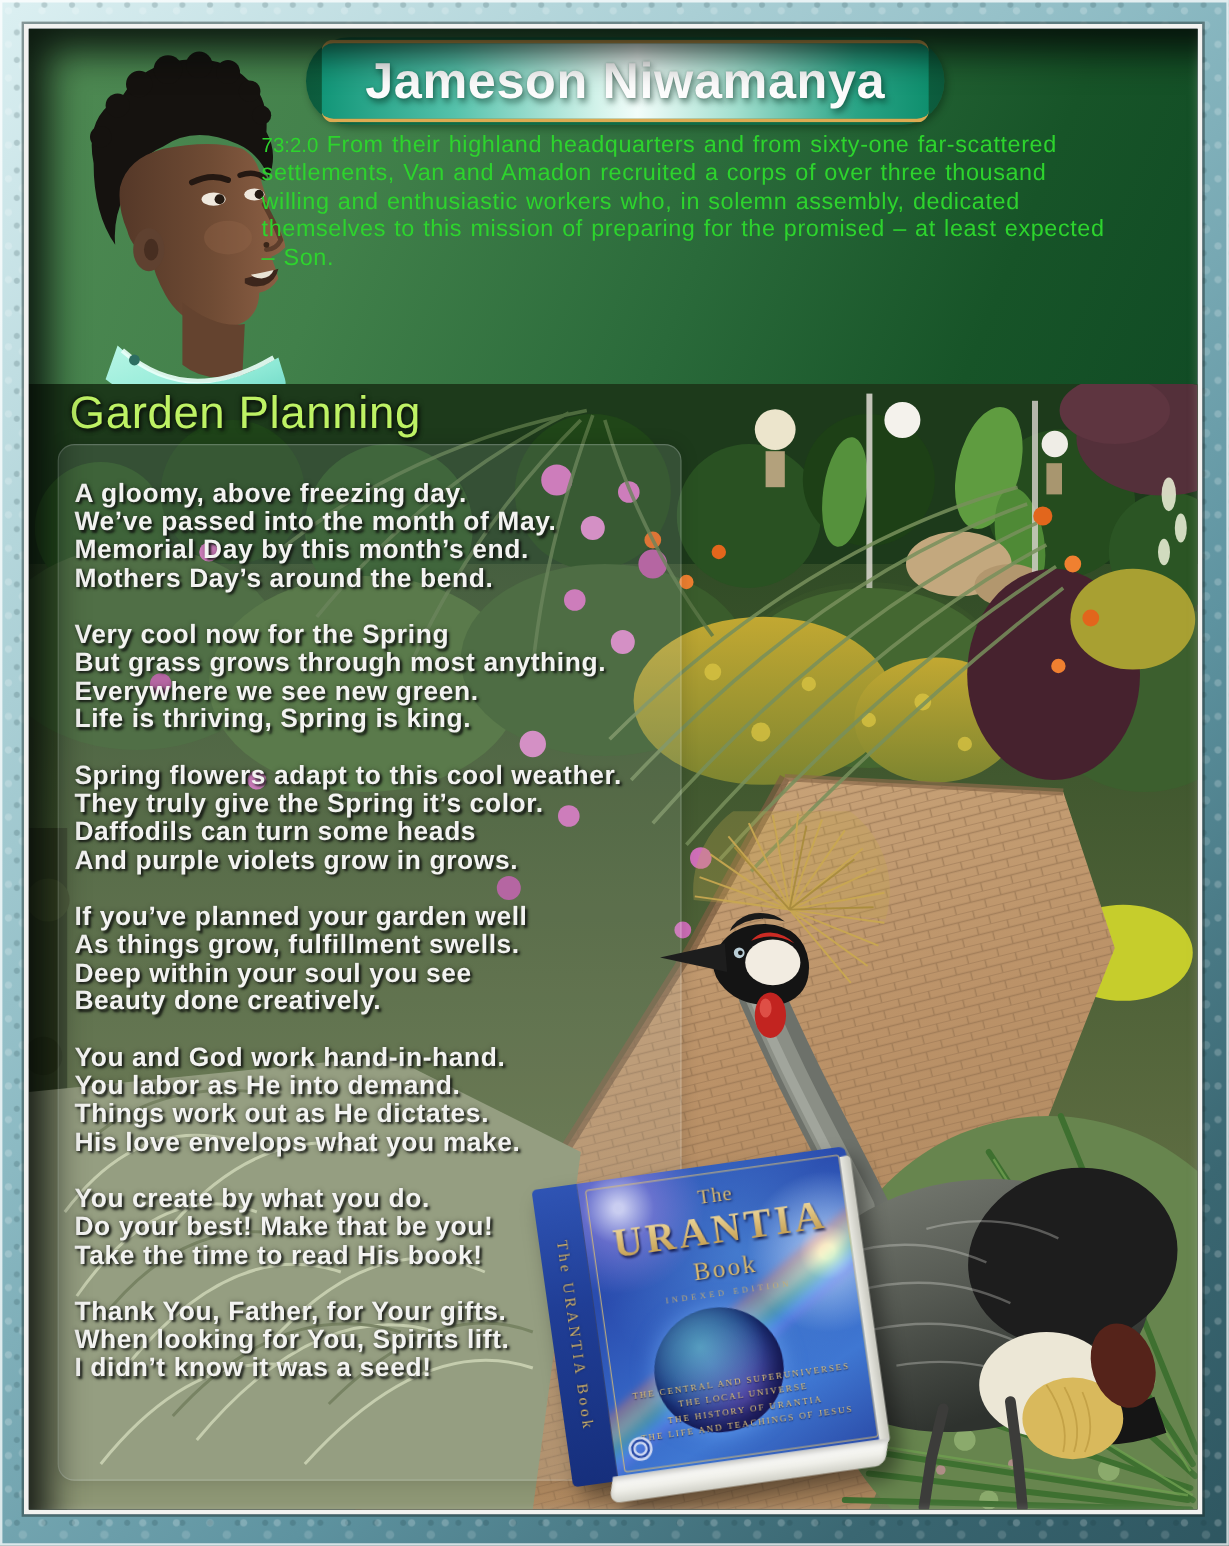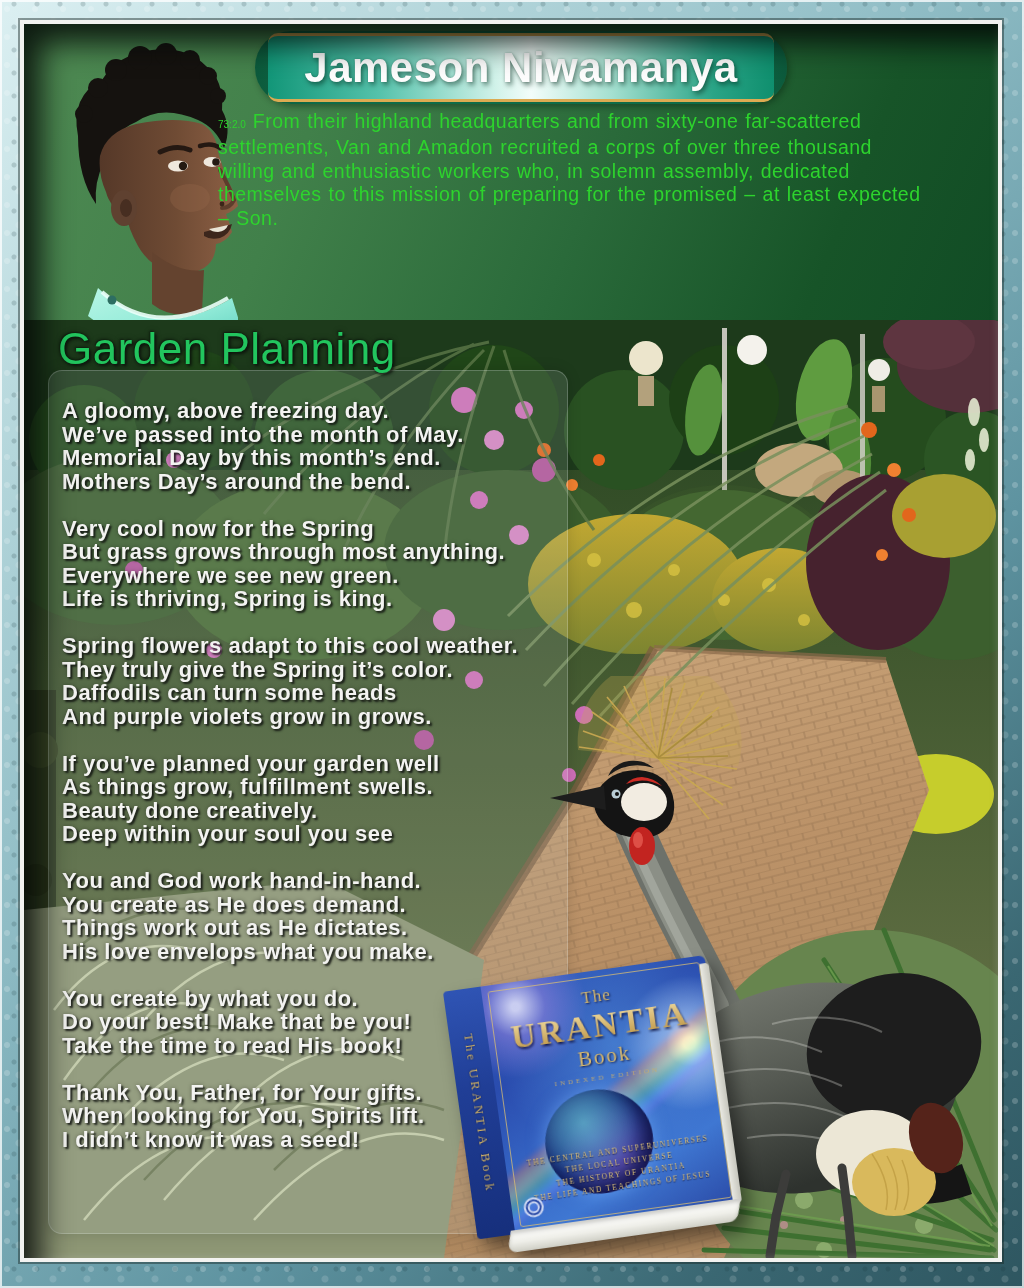--- a/index.html
+++ b/index.html
@@ -38,31 +38,31 @@
     background:linear-gradient(90deg,#129678 0%,#55c2ab 22%,#d6f4ec 46%,#f2fdfa 52%,#a4e0d0 68%,#2aa486 88%,#0f8f6e 100%);
     border-top:3px solid #dcab52; border-bottom:3px solid #dcab52; border-radius:10px;
     display:flex; align-items:center; justify-content:center;
   }
   .banner-title{
     font-size:42px; font-weight:700; color:#fdfdfd; letter-spacing:0.5px;
     text-shadow:2px 3px 5px rgba(0,40,25,0.55), 0 0 2px rgba(0,60,40,0.3);
   }
   .quote{ position:absolute; left:194px; top:86px; width:790px; color:#2dd42d;
     font-size:19.5px; line-height:23.4px; letter-spacing:0.5px; word-spacing:1px; font-weight:400;}
-  .quote-ref{ font-size:10px; letter-spacing:0; }
+  .quote-ref{ font-size:17px; letter-spacing:0; }
   
   .garden{ position:absolute; left:0; top:296px; width:974px; height:938px; background:#46512f; }
   .garden svg.scene{ position:absolute; left:0; top:0; }
   .poem-panel{
     position:absolute; left:24px; top:50px; width:518px; height:862px; z-index:2;
     background:rgba(195,205,210,0.15); border:1px solid rgba(240,246,248,0.22);
     border-radius:14px; box-shadow:0 0 14px rgba(0,0,0,0.15);
   }
   .section-title{
-    position:absolute; left:34px; top:4px; z-index:3; color:#22c55e; font-size:44px; font-weight:400;
+    position:absolute; left:34px; top:4px; z-index:3; color:#bef264; font-size:38px; font-weight:400;
     letter-spacing:0.5px;
     text-shadow:2px 2px 3px rgba(10,15,10,0.85), -1px -1px 2px rgba(10,15,10,0.55), 0 0 6px rgba(0,0,0,0.4);
   }
   .poem{ position:absolute; left:38px; top:78px; z-index:3; }
   .stanza{ margin-bottom:23.5px; }
   .poem-line{
     height:23.5px; font-size:22px; font-weight:700; color:#f3f3f1; letter-spacing:0.5px;
     text-shadow:2px 2px 2px rgba(15,18,15,0.85), 0 0 4px rgba(0,0,0,0.35); white-space:nowrap;
   }
   
@@ -433,26 +433,26 @@
       </div>
       <div class="stanza">
         <div class="poem-line">Spring flowers adapt to this cool weather.</div>
         <div class="poem-line">They truly give the Spring it’s color.</div>
         <div class="poem-line">Daffodils can turn some heads</div>
         <div class="poem-line">And purple violets grow in grows.</div>
       </div>
       <div class="stanza">
         <div class="poem-line">If you’ve planned your garden well</div>
         <div class="poem-line">As things grow, fulfillment swells.</div>
+        <div class="poem-line">Deep within your soul you see</div>
         <div class="poem-line">Beauty done creatively.</div>
-        <div class="poem-line">Deep within your soul you see</div>
       </div>
       <div class="stanza">
         <div class="poem-line">You and God work hand-in-hand.</div>
-        <div class="poem-line">You create as He does demand.</div>
+        <div class="poem-line">You labor as He into demand.</div>
         <div class="poem-line">Things work out as He dictates.</div>
         <div class="poem-line">His love envelops what you make.</div>
       </div>
       <div class="stanza">
         <div class="poem-line">You create by what you do.</div>
         <div class="poem-line">Do your best! Make that be you!</div>
         <div class="poem-line">Take the time to read His book!</div>
       </div>
       <div class="stanza">
         <div class="poem-line">Thank You, Father, for Your gifts.</div>

